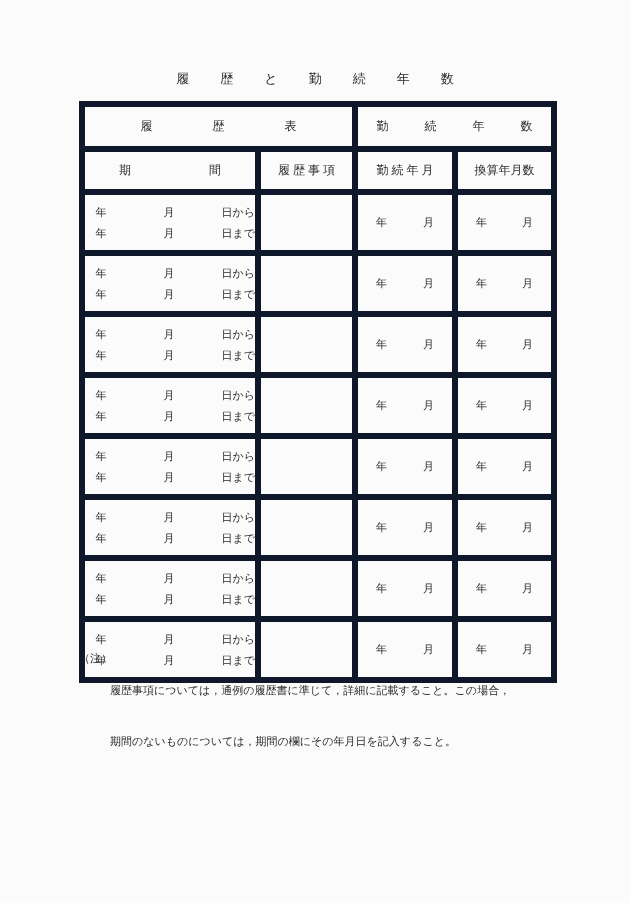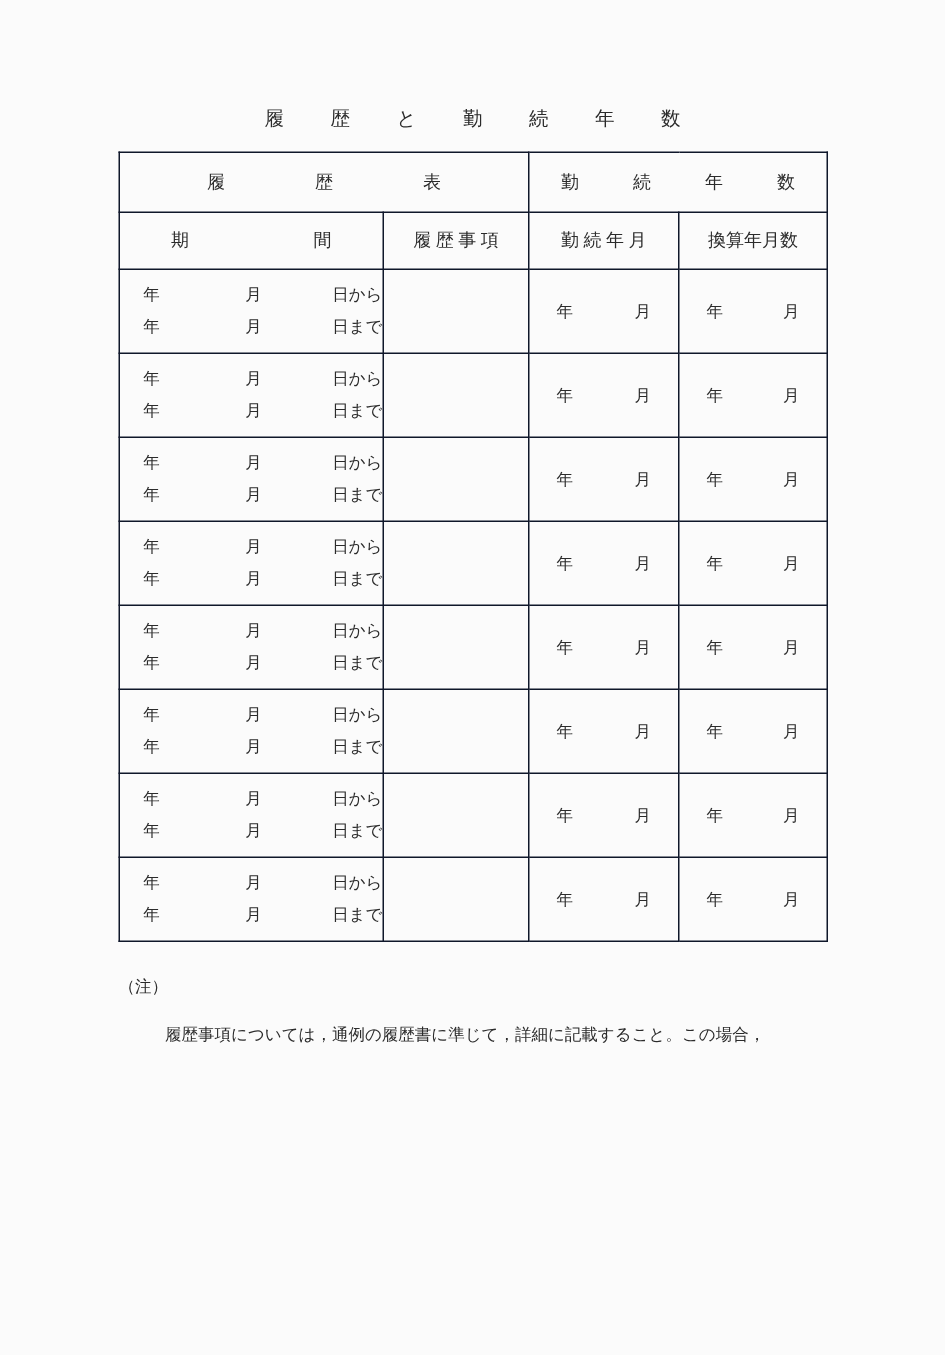--- a/index.html
+++ b/index.html
@@ -40,21 +40,21 @@
   
   .form-table {
     position: absolute;
     left: 79px;
     top: 101px;
     width: 472px;
     border-collapse: collapse;
     table-layout: fixed;
   }
   .form-table td {
-    border: 1px solid #0f172a;
+    border: 6px solid #0f172a;
     padding: 0;
     background: #fbfbfb;
     vertical-align: middle;
   }
 
   
   .col-period   { width: 176px; }
   .col-matter   { width: 97px; }
   .col-years    { width: 100px; }
   .col-convert  { width: 99px; }
@@ -383,15 +383,19 @@
           </td>
         </tr>
       </tbody>
   </table>
 
   <div class="note">
     <div class="note-row">
       <span class="note-marker">（注）</span>
       <span class="note-body">履歴事項については，通例の履歴書に準じて，詳細に記載すること。この場合，</span>
     </div>
+    <div class="note-row cont">
+      <span class="note-marker">（注）</span>
+      <span class="note-body">期間のないものについては，期間の欄にその年月日を記入すること。</span>
+    </div>
   </div>
 
 </div>
 
 </body></html>

